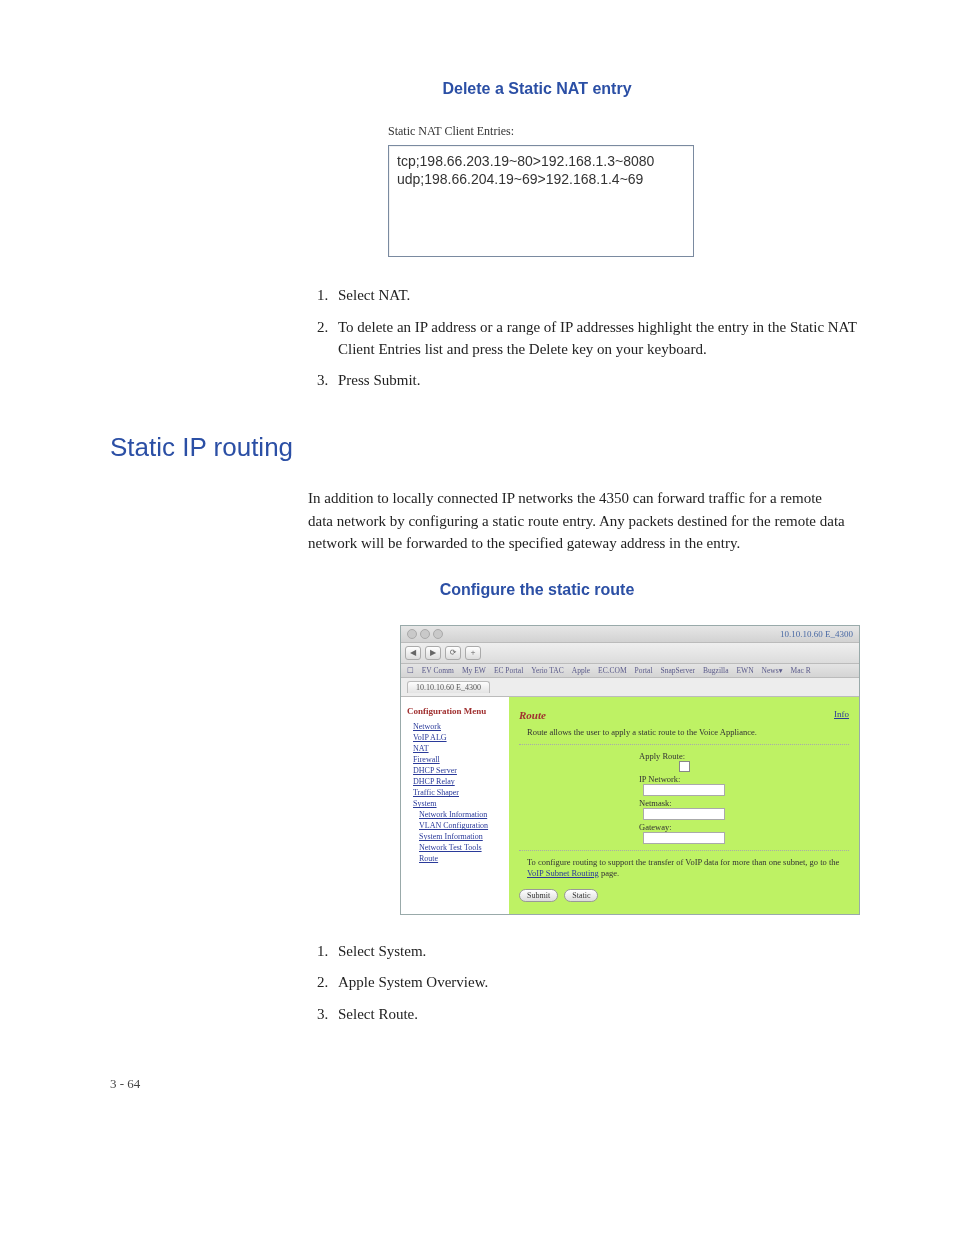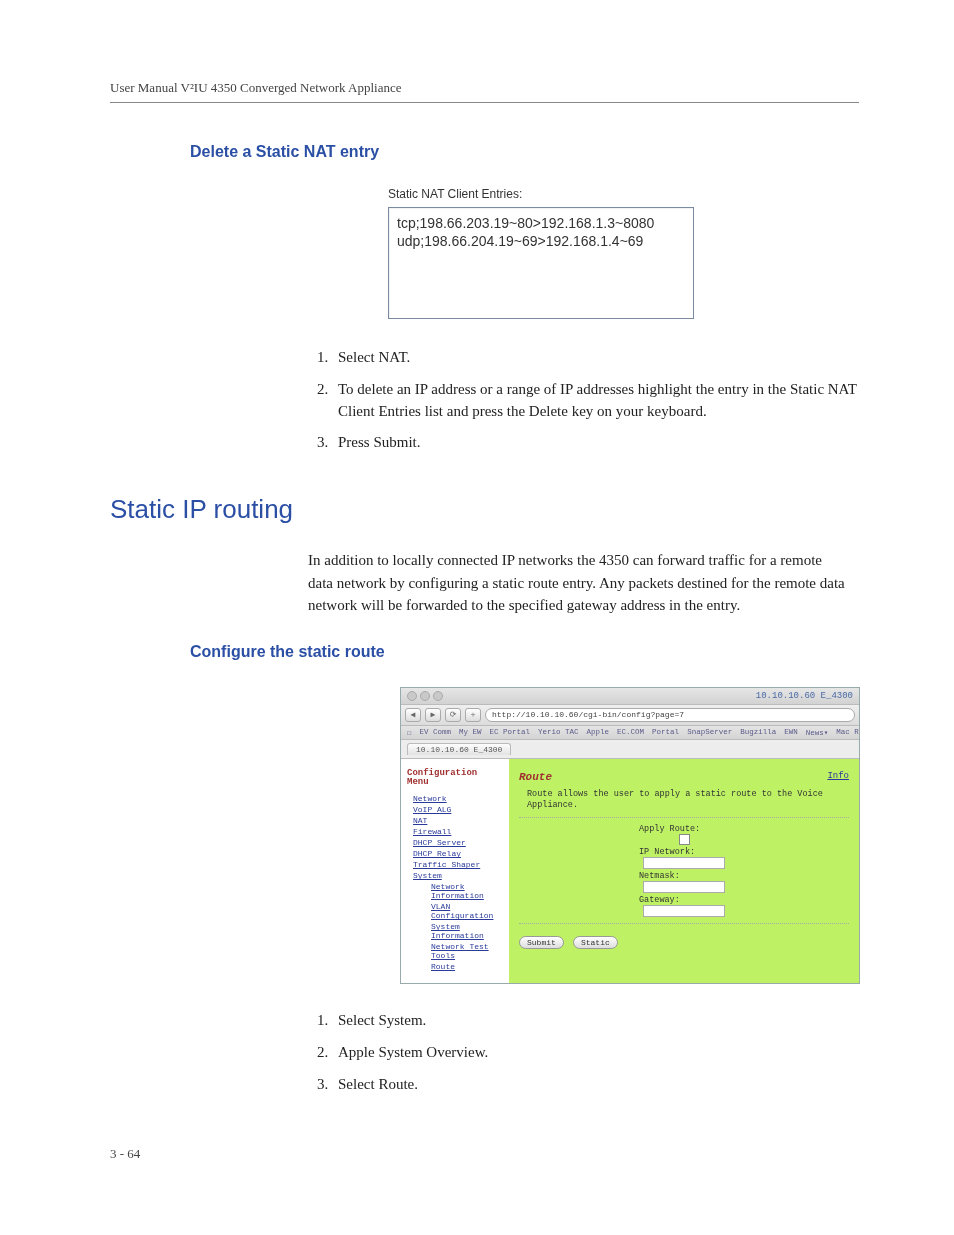--- a/index.html
+++ b/index.html
@@ -20,24 +20,24 @@
     border-bottom: 1px solid #888;
     margin-bottom: 40px;
   }
   .h3-blue {
     color: #2b4fa5;
     font-family: "Segoe UI", "Helvetica Neue", Arial, sans-serif;
     font-weight: 600;
     font-size: 16px;
     margin: 0 0 26px 0;
   }
-  .section-indent { margin-left: 80px; }
+  .section-indent { margin-left: 105px; text-align: center; }
   .sn-box-wrap { margin-left: 278px; margin-bottom: 28px; }
   .sn-label {
-    font-family: Liberation Sans, sans-serif;
+    font-family: Liberation Serif, serif;
     font-size: 12px;
     color: #333;
     margin-bottom: 6px;
   }
   .sn-box {
     border: 1px solid #7a8aa0;
     width: 288px;
     height: 98px;
     padding: 6px 8px;
     font-family: Verdana, Arial, sans-serif;
@@ -65,21 +65,21 @@
     margin: 0 0 26px 198px;
     font-size: 15px;
     line-height: 1.5;
     max-width: 540px;
   }
   
   .browser-shot {
     margin-left: 290px;
     width: 458px;
     border: 1px solid #9aa;
-    font-family: Liberation Mono, monospace;
+    font-family: Liberation Serif, serif;
     font-size: 9px;
     color: #333;
     margin-bottom: 26px;
     background: #f0f0ee;
   }
   .bs-titlebar {
     display: flex;
     justify-content: space-between;
     align-items: center;
     height: 16px;
@@ -159,21 +159,21 @@
     font-size: 9px;
     line-height: 1.1;
     margin-bottom: 6px;
   }
   .bs-sidebar a {
     color: #2a3a9a;
     text-decoration: underline;
     display: block;
     margin: 2px 0 2px 6px;
   }
-  .bs-sidebar .sub { margin-left: 24px; }
+  .bs-sidebar .sub { margin-left: 12px; }
   .bs-main { flex: 1; padding: 12px 10px; font-size: 8.5px; }
   .bs-main-title { color: #a03030; font-weight: bold; font-style: italic; font-size: 11px; margin-bottom: 6px; }
   .bs-info { float: right; color: #2a3a9a; text-decoration: underline; font-size: 9px; }
   .bs-main p { margin: 4px 8px; line-height: 1.3; }
   .bs-main hr { border: none; border-top: 1px dotted #aaa; margin: 6px 0; }
   .bs-form-row { display: flex; align-items: center; margin: 2px 0; flex-direction: column; }
   .bs-form-row label { width: 90px; }
   .bs-input { width: 80px; height: 10px; border: 1px solid #aaa; background: #fff; }
   .bs-check { width: 9px; height: 9px; border: 1px solid #888; background: #fff; }
   .bs-submit, .bs-reset {
@@ -191,23 +191,20 @@
     margin-top: 50px;
     font-size: 13px;
     color: #444;
   }
 </style>
 </head>
 <body>
 
 <div class="page">
 
-  <div class="running-head">
-    <span>User Manual V²IU 4350 Converged Network Appliance</span>
-  </div>
 
   <div class="section-indent">
     <div class="h3-blue">Delete a Static NAT entry</div>
   </div>
 
   <div class="sn-box-wrap">
     <div class="sn-label">Static NAT Client Entries:</div>
     <div class="sn-box">
       <div>tcp;198.66.203.19~80&gt;192.168.1.3~8080</div>
       <div>udp;198.66.204.19~69&gt;192.168.1.4~69</div>
@@ -234,23 +231,20 @@
         <div class="bs-dot"></div>
         <div class="bs-dot"></div>
       </div>
       <span>10.10.10.60 E_4300</span>
     </div>
     <div class="bs-toolbar">
       <div class="bs-btn">◀</div>
       <div class="bs-btn">▶</div>
       <div class="bs-btn">⟳</div>
       <div class="bs-btn">＋</div>
-      <div class="bs-url">
-        <span>http://10.10.10.60/cgi-bin/config?page=7</span>
-      </div>
     </div>
     <div class="bs-bookmarks">
       <span>☐</span>
       <span>EV Comm</span>
       <span>My EW</span>
       <span>EC Portal</span>
       <span>Yerio TAC</span>
       <span>Apple</span>
       <span>EC.COM</span>
       <span>Portal</span>
@@ -295,20 +289,23 @@
         </div>
         <div class="bs-form-row">
           <label>Netmask:</label>
           <div class="bs-input"></div>
         </div>
         <div class="bs-form-row">
           <label>Gateway:</label>
           <div class="bs-input"></div>
         </div>
         <hr>
+        <p>
+          <span>To configure routing to support the transfer of VoIP data for more than one subnet, go to the </span><a style="color:#2a3a9a;text-decoration:underline">VoIP Subnet Routing</a><span> page.</span>
+        </p>
         <span class="bs-submit">Submit</span>
         <span class="bs-reset">Static</span>
       </div>
     </div>
   </div>
 
   <ol class="steps">
     <li>Select System.</li>
     <li>Apple System Overview.</li>
     <li>Select Route.</li>

